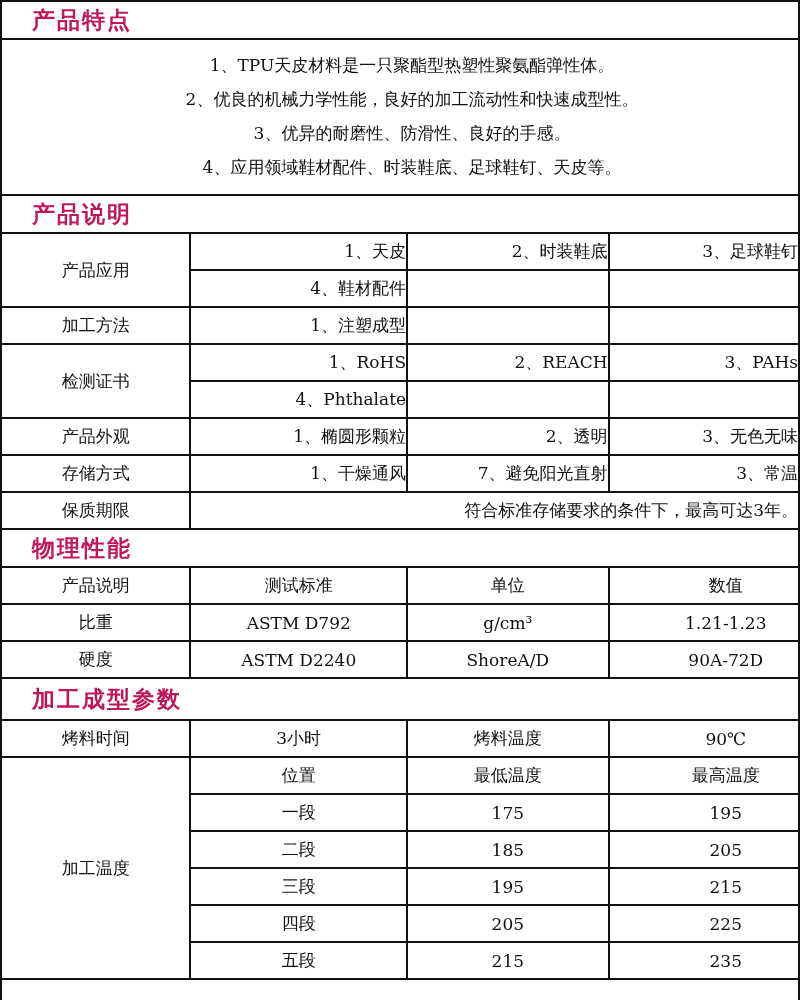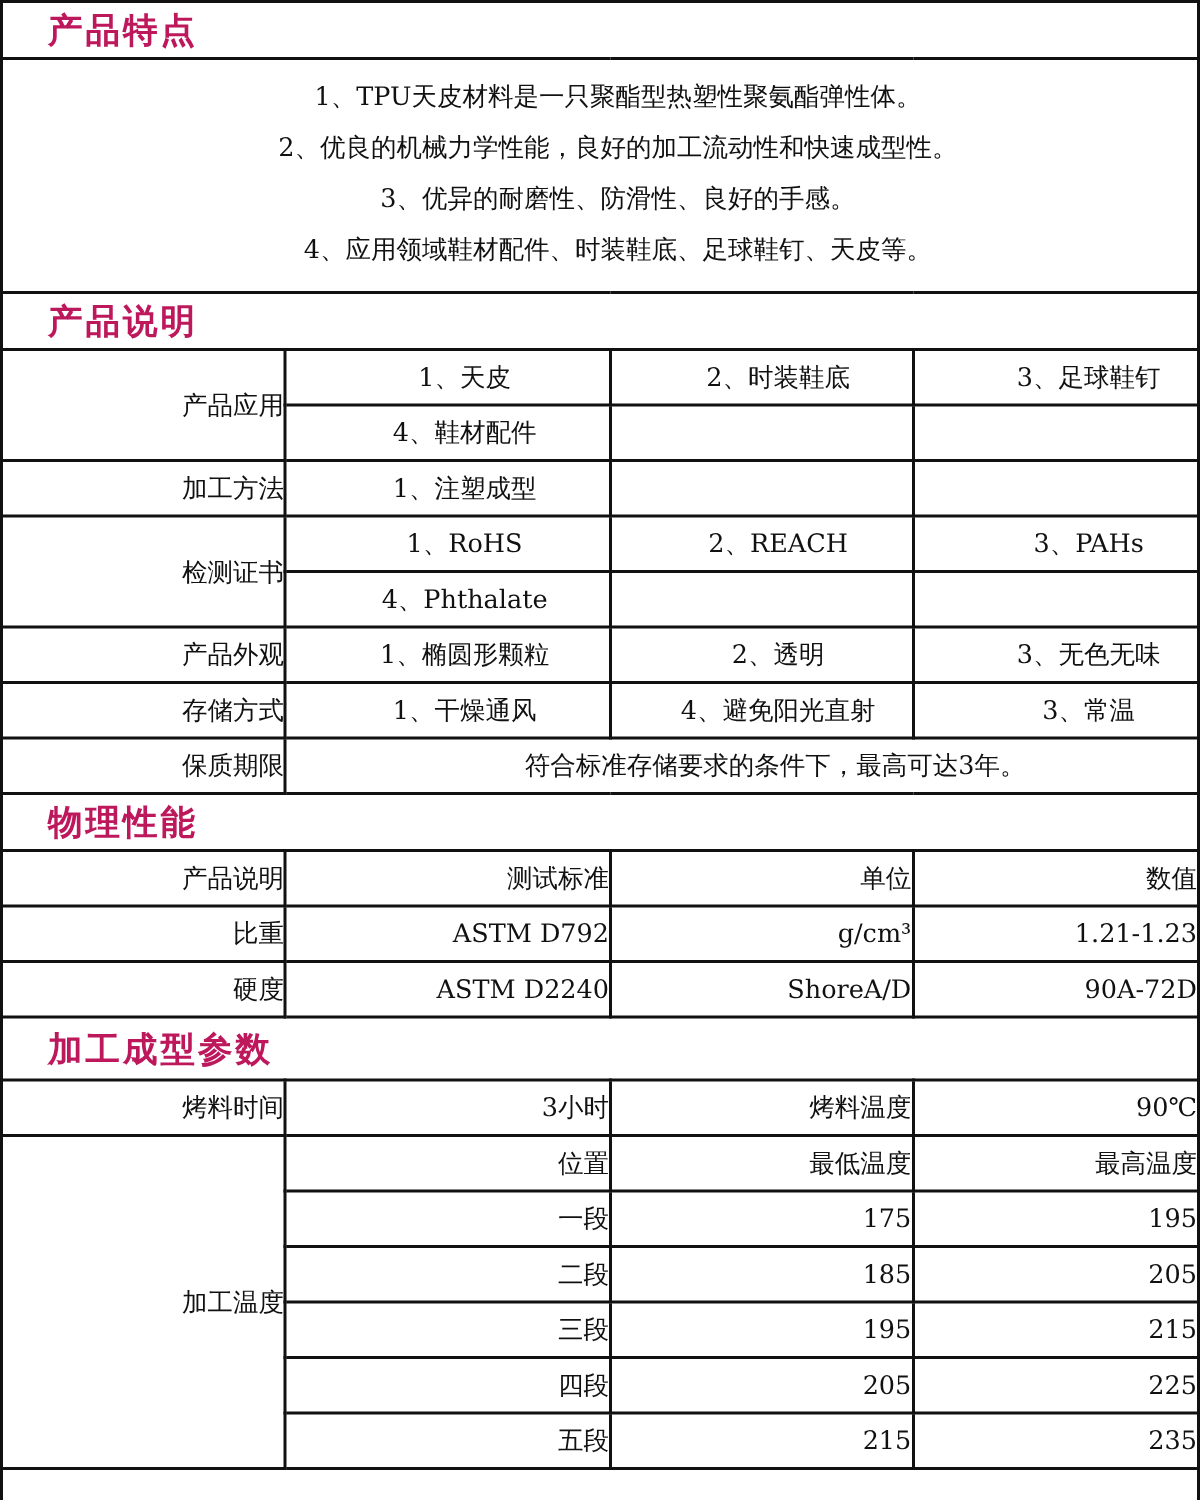--- a/index.html
+++ b/index.html
@@ -2,22 +2,22 @@
 <html><head>
 <meta charset="utf-8">
 <style>
   html, body { margin:0; padding:0; background:#ffffff; }
   body { width:800px; height:1000px; overflow:hidden; position:relative;
          font-family: "DejaVu Serif", "Liberation Serif", serif; color:#111; }
   .sheet { position:absolute; left:0; top:0; width:796px; height:1004px;
            border-left:2px solid #111; border-right:2px solid #111; border-top:2px solid #111; }
   table { border-collapse:collapse; width:796px; table-layout:fixed; }
   td { border:2px solid #111; padding:0; font-size:17px; height:35px; vertical-align:middle; }
-  td.c { text-align:right; }
-  td.l { text-align:center; padding-left:22px;margin-left:10px; }
+  td.c { text-align:center; }
+  td.l { text-align:right; padding-left:22px;margin-left:10px; }
   tr.title td { height:36px; text-align:left; padding-left:30px; font-family:"DejaVu Sans","Liberation Sans",sans-serif;
                 font-size:23px; font-weight:bold; color:#be185d; letter-spacing:2px; }
   tr.features td { height:146px; padding:8px 0 0 24px; vertical-align:top;text-align:center; }
   .feat-line { font-size:17px; line-height:34px; white-space:nowrap; }
   td.first { border-left:none; }
   td.last { border-right:none;padding-left:44px; }
   .col1 { width:187px; }
   .col2 { width:215px; }
   .col3 { width:200px; }
   .col4 { width:188px; }
@@ -80,21 +80,21 @@
   </tr>
   <tr>
     <td class="c first">产品外观</td>
     <td class="l">1、椭圆形颗粒</td>
     <td class="l">2、透明</td>
     <td class="l last">3、无色无味</td>
   </tr>
   <tr>
     <td class="c first">存储方式</td>
     <td class="l">1、干燥通风</td>
-    <td class="l">4、避免阳光直射</td>
+    <td class="l">7、避免阳光直射</td>
     <td class="l last">3、常温</td>
   </tr>
   <tr>
     <td class="c first">保质期限</td>
     <td colspan="3" class="l last">符合标准存储要求的条件下，最高可达3年。</td>
   </tr>
 
   <tr class="title">
     <td colspan="4" class="first last">物理性能</td>
   </tr>

